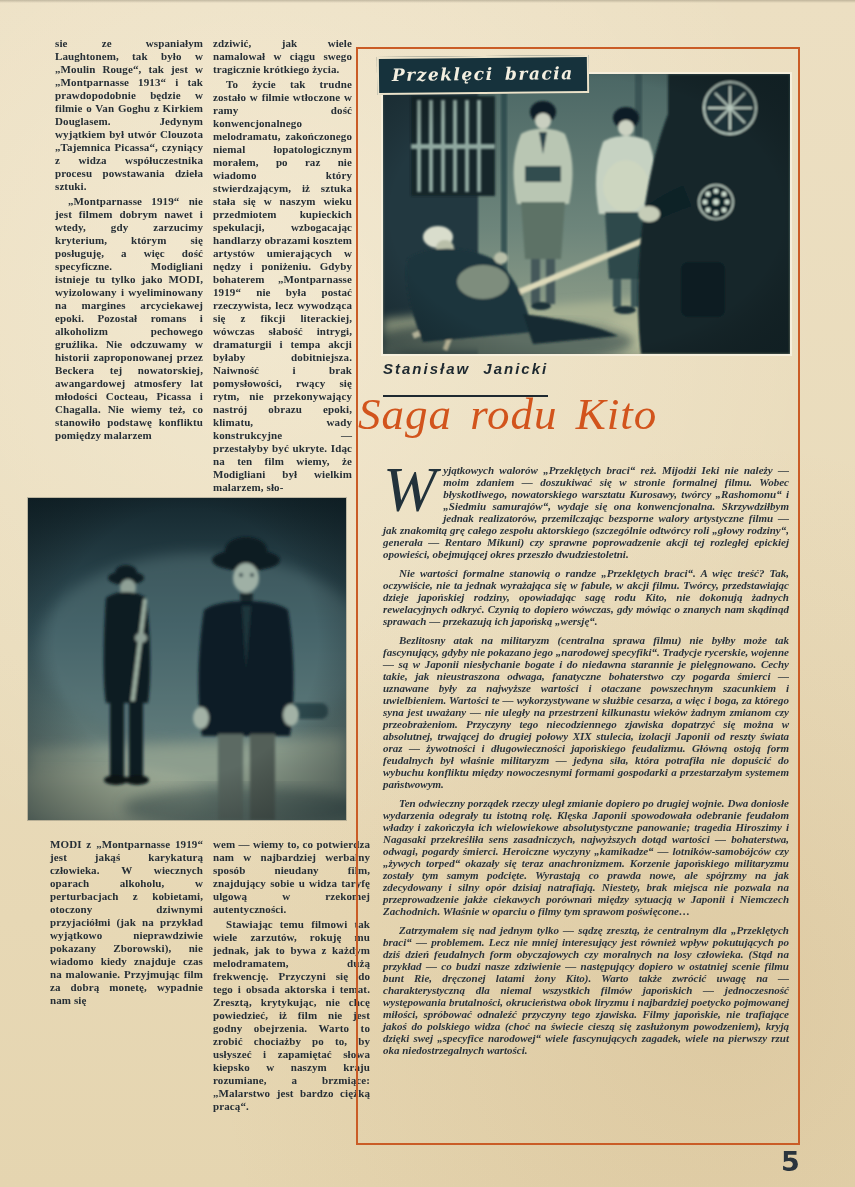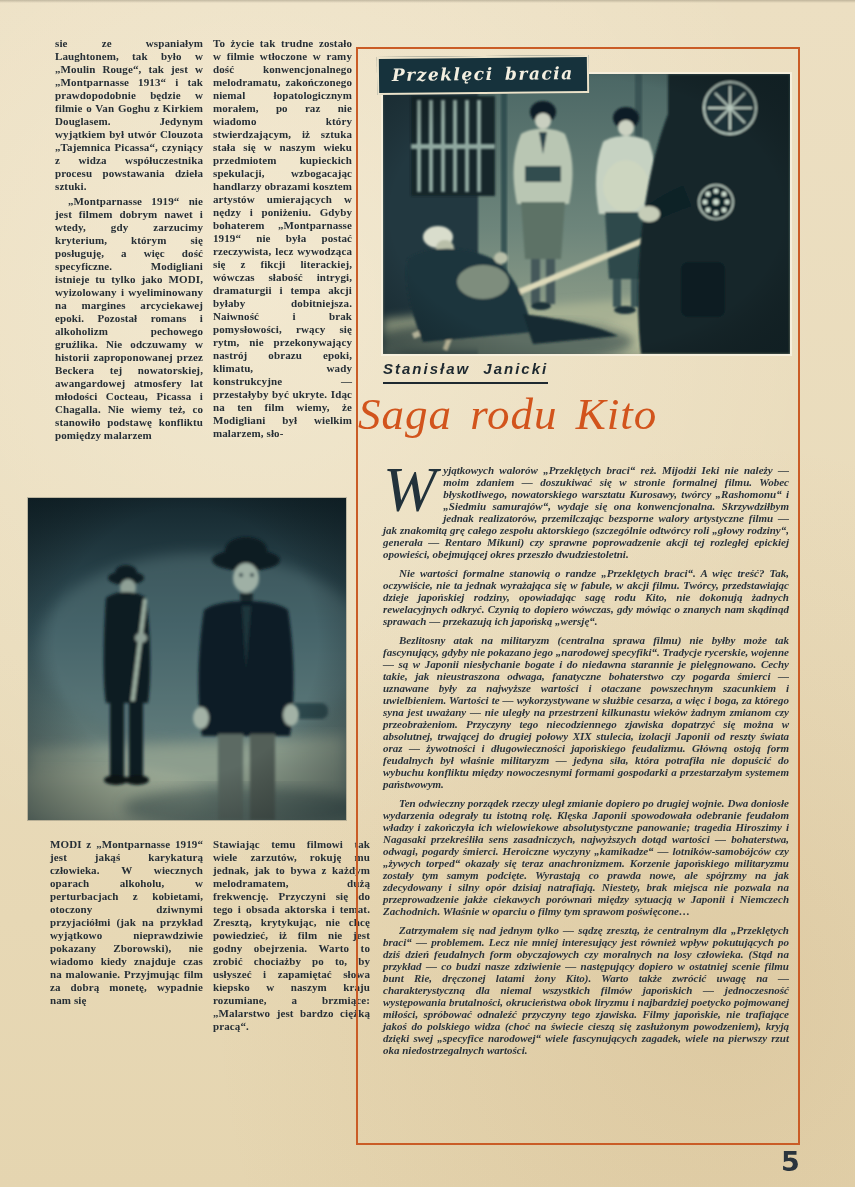--- a/index.html
+++ b/index.html
@@ -47,21 +47,21 @@
     background:#16323c;color:#f3efe0;
     font:italic 700 17px "DejaVu Serif",serif;
     letter-spacing:1.5px;word-spacing:4px;
     padding:6px 13px 8px;border:2px solid #ece3ca;
     transform:rotate(-.6deg);
   }
   .author{
     position:absolute;left:383px;top:360px;z-index:2;
     font:italic 700 15px "Liberation Sans",sans-serif;
     letter-spacing:2px;word-spacing:7px;color:#1e2930;
-    border-bottom:2.5px solid #1e2930;padding-bottom:5px;
+    border-bottom:2.5px solid #1e2930;padding-bottom:18px;
   }
   .title{
     position:absolute;left:358px;top:388px;width:440px;margin:0;
     text-align:left;font:italic 400 45px "Liberation Serif",serif;
     color:#d2541c;letter-spacing:1px;word-spacing:6px;
   }
   .article{
     position:absolute;left:383px;top:464px;width:406px;
     text-align:justify;color:#2a333b;
     font-style:italic;font-weight:700;font-size:11px;line-height:12px;
@@ -81,20 +81,21 @@
 </head>
 <body>
 
 <div class="paper"></div>
 
 <div class="smallcol tl1">
   <p>sie ze wspaniałym Laughtonem, tak było w „Moulin Rouge“, tak jest w „Montparnasse 1913“ i tak prawdopodobnie będzie w filmie o Van Goghu z Kirkiem Douglasem. Jedynym wyjątkiem był utwór Clouzota „Tajemnica Picassa“, czyniący z widza współuczestnika procesu powstawania dzieła sztuki.</p>
   <p>„Montparnasse 1919“ nie jest filmem dobrym nawet i wtedy, gdy zarzucimy kryterium, którym się posługuję, a więc dość specyficzne. Modigliani istnieje tu tylko jako MODI, wyizolowany i wyeliminowany na margines arcyciekawej epoki. Pozostał romans i alkoholizm pechowego gruźlika. Nie odczuwamy w historii zaproponowanej przez Beckera tej nowatorskiej, awangardowej atmosfery lat młodości Cocteau, Picassa i Chagalla. Nie wiemy też, co stanowiło podstawę konfliktu pomiędzy malarzem</p>
 </div>
 <div class="smallcol tl2">
+  <p>zdziwić, jak wiele namalował w ciągu swego tragicznie krótkiego życia.</p>
   <p>To życie tak trudne zostało w filmie wtłoczone w ramy dość konwencjonalnego melodramatu, zakończonego niemal łopatologicznym morałem, po raz nie wiadomo który stwierdzającym, iż sztuka stała się w naszym wieku przedmiotem kupieckich spekulacji, wzbogacając handlarzy obrazami kosztem artystów umierających w nędzy i poniżeniu. Gdyby bohaterem „Montparnasse 1919“ nie była postać rzeczywista, lecz wywodząca się z fikcji literackiej, wówczas słabość intrygi, dramaturgii i tempa akcji byłaby dobitniejsza. Naiwność i brak pomysłowości, rwący się rytm, nie przekonywający nastrój obrazu epoki, klimatu, wady konstrukcyjne — przestałyby być ukryte. Idąc na ten film wiemy, że Modigliani był wielkim malarzem, sło-</p>
 </div>
 
 <div class="photo photo-left">
   <svg viewBox="0 0 318 322" xmlns="http://www.w3.org/2000/svg">
     <defs>
       <linearGradient id="gL1" x1="0" y1="0" x2="0" y2="1">
         <stop offset="0" stop-color="#15282f"></stop>
         <stop offset=".42" stop-color="#34525a"></stop>
         <stop offset=".68" stop-color="#587271"></stop>
@@ -147,20 +148,21 @@
       <rect x="222" y="236" width="25" height="86" fill="#525f59"></rect>
     </g>
     <rect width="318" height="322" fill="url(#gL2)"></rect>
   </svg>
 </div>
 
 <div class="smallcol bl1">
   <p>MODI z „Montparnasse 1919“ jest jakąś karykaturą człowieka. W wiecznych oparach alkoholu, w perturbacjach z kobietami, otoczony dziwnymi przyjaciółmi (jak na przykład wyjątkowo nieprawdziwie pokazany Zborowski), nie wiadomo kiedy znajduje czas na malowanie. Przyjmując film za dobrą monetę, wypadnie nam się</p>
 </div>
 <div class="smallcol bl2">
+  <p>wem — wiemy to, co potwierdza nam w najbardziej werbalny sposób nieudany film, znajdujący sobie u widza taryfę ulgową w rzekomej autentyczności.</p>
   <p>Stawiając temu filmowi tak wiele zarzutów, rokuję mu jednak, jak to bywa z każdym melodramatem, dużą frekwencję. Przyczyni się do tego i obsada aktorska i temat. Zresztą, krytykując, nie chcę powiedzieć, iż film nie jest godny obejrzenia. Warto to zrobić chociażby po to, by usłyszeć i zapamiętać słowa kiepsko w naszym kraju rozumiane, a brzmiące: „Malarstwo jest bardzo ciężką pracą“.</p>
 </div>
 
 <div class="feature-box"></div>
 
 <div class="photo photo-right">
   <svg viewBox="0 0 407 280" xmlns="http://www.w3.org/2000/svg">
     <defs>
       <linearGradient id="gR1" x1="0" y1="0" x2="0" y2="1">
         <stop offset="0" stop-color="#4b6765"></stop>

